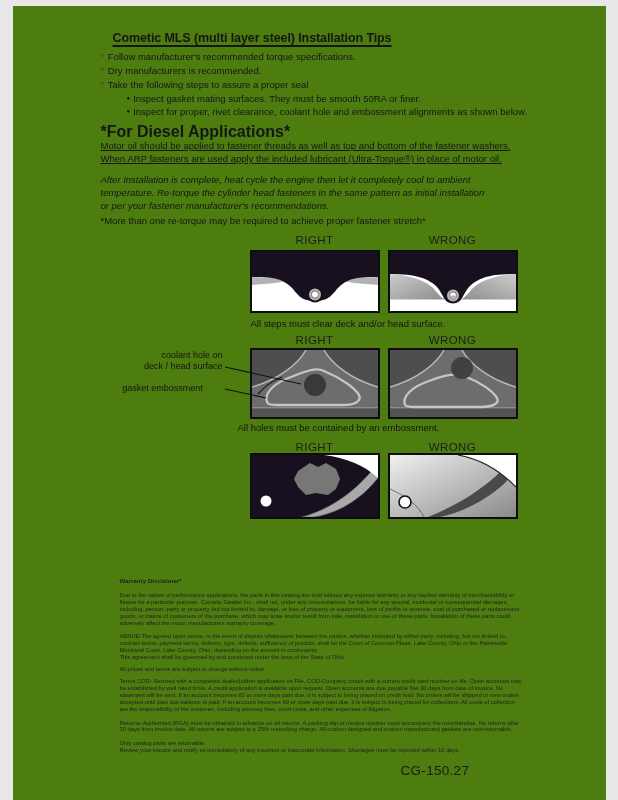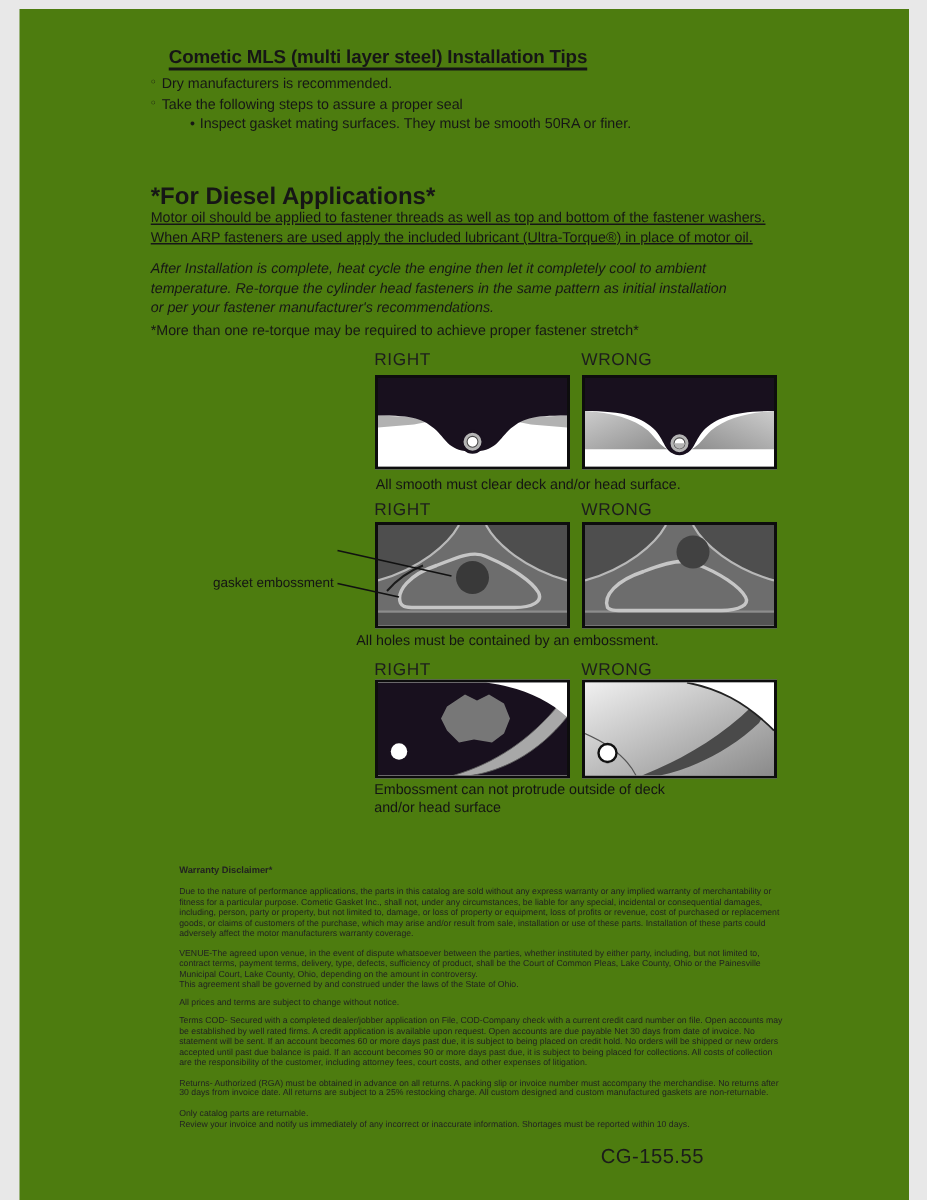--- a/index.html
+++ b/index.html
@@ -14,41 +14,43 @@
     left:100px;top:25px;font-size:12.5px;font-weight:bold;letter-spacing:-0.1px;
     text-decoration:underline;text-underline-offset:2.5px;text-decoration-thickness:1.5px;
   }
   .bullets{left:88px;top:43px;font-size:9.5px;line-height:12.7px;}
   .bullets .b::before{content:"○";font-size:5.5px;vertical-align:2.5px;margin-right:4px;}
   .bullets .sb{padding-left:26px;}
   .bullets .sb::before{content:"●";font-size:6px;vertical-align:1.5px;margin-right:3px;}
   .diesel-h{left:88px;top:117px;font-size:16px;font-weight:bold;}
   .para{left:88px;width:460px;font-size:9.5px;line-height:13px;}
   .dp1{top:133px;text-decoration:underline;} .dp2{top:167px;font-style:italic;} .dnote{top:208px;}
-  .dg-label{width:130px;font-size:11.5px;color:#1d1d1d;letter-spacing:0.4px;}
+  .dg-label{width:130px;text-align:center;font-size:11.5px;color:#1d1d1d;letter-spacing:0.4px;}
   .dg-box{width:126px;border:2px solid #0d0d0d;background:#fff;line-height:0;}
   .caption{font-size:9.5px;line-height:11.5px;color:#141414;}
   .callout{width:120px;left:90px;text-align:right;font-size:9px;line-height:10.5px;color:#141414;}
   .warranty{left:107px;top:572px;width:418px;font-size:5.8px;line-height:6.9px;color:#222;}
   .warranty .wh{font-size:6.2px;font-weight:bold;margin:0 0 7px 0;}
   .warranty p{margin:0 0 7px 0;}
   .code{left:388px;top:757px;font-size:13.5px;letter-spacing:0.3px;color:#1b1b1b;}
   svg{display:block;}
 </style>
 </head>
 <body>
 
 <div class="page">
 
   <div class="abs title">Cometic MLS (multi layer steel) Installation Tips</div>
 
   <div class="abs bullets">
+    <div class="b">Follow manufacturer's recommended torque specifications.</div>
     <div class="b">Dry manufacturers is recommended.</div>
     <div class="b">Take the following steps to assure a proper seal</div>
     <div class="sb">Inspect gasket mating surfaces.  They must be smooth 50RA or finer.</div>
+    <div class="sb">Inspect for proper, rivet clearance, coolant hole and embossment alignments as shown below.</div>
   </div>
 
   <div class="abs diesel-h">*For Diesel Applications*</div>
   <div class="abs para dp1 pre">Motor oil should be applied to fastener threads as well as top and bottom of the fastener washers.
 When ARP fasteners are used apply the included lubricant (Ultra-Torque®) in place of motor oil.</div>
   <div class="abs para dp2 pre">After Installation is complete, heat cycle the engine then let it completely cool to ambient
 temperature. Re-torque the cylinder head fasteners in the same pattern as initial installation
 or per your fastener manufacturer's recommendations.</div>
   <div class="abs para dnote">*More than one re-torque may be required to achieve proper fastener stretch*</div>
 
@@ -81,26 +83,28 @@
       <rect width="126" height="59" fill="#ffffff"></rect>
       <path d="M0,22 C18,23 32,27 42,35 C47,40 50,45 55,47.5 L0,47.5 Z" fill="url(#gw1)"></path>
       <path d="M126,22 C108,23 94,27 84,35 C79,40 76,45 71,47.5 L126,47.5 Z" fill="url(#gw2)"></path>
       <path d="M0,0 H126 V22 C100,22 88,26 79,35 C72,43 73,51 63,51 C53,51 54,43 47,35 C38,26 26,22 0,22 Z" fill="#18101e"></path>
       <circle cx="63" cy="43.5" r="7" fill="#b5b5b5" stroke="#18101e" stroke-width="2"></circle>
       <circle cx="63" cy="43.5" r="3.6" fill="#ffffff" stroke="#4a4a4a" stroke-width="0.7"></circle>
       <path d="M59.4,43.5 a3.6,3.6 0 0 0 7.2,0 Z" fill="#b5b5b5"></path>
     </svg>
   </div>
 
-  <div class="abs caption" style="left:238px;top:312px;">All smooth must clear deck and/or head surface.</div>
+  <div class="abs caption" style="left:238px;top:312px;">All steps must clear deck and/or head surface.</div>
 
   <div class="abs dg-label" style="left:237px;top:328px;">RIGHT</div>
   <div class="abs dg-label" style="left:375px;top:328px;">WRONG</div>
 
-  <div class="abs callout" style="top:377px;">gasket embossment</div>
+  <div class="abs callout pre" style="top:344px;">coolant hole on
+deck / head surface</div>
+  <div class="abs callout" style="top:377px;text-align:center;">gasket embossment</div>
 
   <div class="abs dg-box" style="left:237px;top:342px;">
     <svg width="126" height="67" viewBox="0 0 126 67">
       <rect width="126" height="67" fill="#6d6d6d"></rect>
       <rect y="57" width="126" height="1.6" fill="#8d8d8d"></rect>
       <rect y="58.5" width="126" height="8.5" fill="#535353"></rect>
       <path d="M0,0 H54 C47,13 28,29 0,37 Z" fill="#4e4e4e"></path>
       <path d="M54,0 C47,13 28,29 0,37" stroke="#b8b8b8" stroke-width="1.5" fill="none"></path>
       <path d="M126,0 H72 C79,13 98,29 126,37 Z" fill="#4e4e4e"></path>
       <path d="M72,0 C79,13 98,29 126,37" stroke="#b8b8b8" stroke-width="1.5" fill="none"></path>
@@ -154,22 +158,20 @@
       </defs>
       <rect width="126" height="62" fill="url(#gd3)"></rect>
       <path d="M38,62 C68,50 96,33 118,9 C120,15 120,21 116,27 C96,46 70,58 50,62 Z" fill="#4a4a4a"></path>
       <path d="M68,0 H126 V32 C106,12 88,4 68,0 Z" fill="#ffffff"></path>
       <path d="M68,0 C88,4 106,12 126,32" stroke="#222222" stroke-width="1.2" fill="none"></path>
       <path d="M0,34 C16,41 28,50 34,62" stroke="#555555" stroke-width="0.8" fill="none"></path>
       <circle cx="15" cy="47" r="6" fill="#ffffff" stroke="#111111" stroke-width="1.6"></circle>
     </svg>
   </div>
 
-  <div class="abs caption pre" style="left:237px;top:515px;">Embossment can not protrude outside of deck
-and/or head surface</div>
 
   <div class="abs warranty">
     <p class="wh">Warranty Disclaimer*</p>
     <p class="pre">Due to the nature of performance applications, the parts in this catalog are sold without any express warranty or any implied warranty of merchantability or
 fitness for a particular purpose.  Cometic Gasket Inc., shall not, under any circumstances, be liable for any special, incidental or consequential damages,
 including, person, party or property, but not limited to, damage, or loss of property or equipment, loss of profits or revenue, cost of purchased or replacement
 goods, or claims of customers of the purchase, which may arise and/or result from sale, installation or use of these parts.  Installation of these parts could
 adversely affect the motor manufacturers warranty coverage.</p>
     <p class="pre" style="margin-bottom:5px;">VENUE-The agreed upon venue, in the event of dispute whatsoever between the parties, whether instituted by either party, including, but not limited to,
 contract terms, payment terms, delivery, type, defects, sufficiency of product, shall be the Court of Common Pleas, Lake County, Ohio or the Painesville
@@ -180,15 +182,15 @@
 be established by well rated firms.  A credit application is available upon request.  Open accounts are due payable Net 30 days from date of invoice.  No
 statement will be sent.  If an account becomes 60 or more days past due, it is subject to being placed on credit hold.  No orders will be shipped or new orders
 accepted until past due balance is paid.  If an account becomes 90 or more days past due, it is subject to being placed for collections.  All costs of collection
 are the responsibility of the customer, including attorney fees, court costs, and other expenses of litigation.</p>
     <p class="pre">Returns- Authorized (RGA) must be obtained in advance on all returns.  A packing slip or invoice number must accompany the merchandise.  No returns after
 30 days from invoice date.  All returns are subject to a 25% restocking charge.  All custom designed and custom manufactured gaskets are non-returnable.</p>
     <p class="pre">Only catalog parts are returnable.
 Review your invoice and notify us immediately of any incorrect or inaccurate information.  Shortages must be reported within 10 days.</p>
   </div>
 
-  <div class="abs code">CG-155.55</div>
+  <div class="abs code">CG-150.27</div>
 
 </div>
 
 </body></html>

